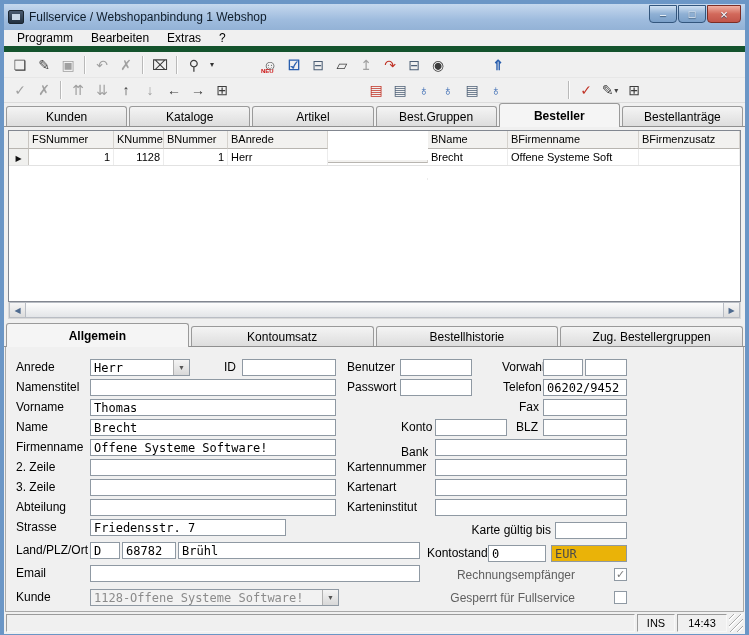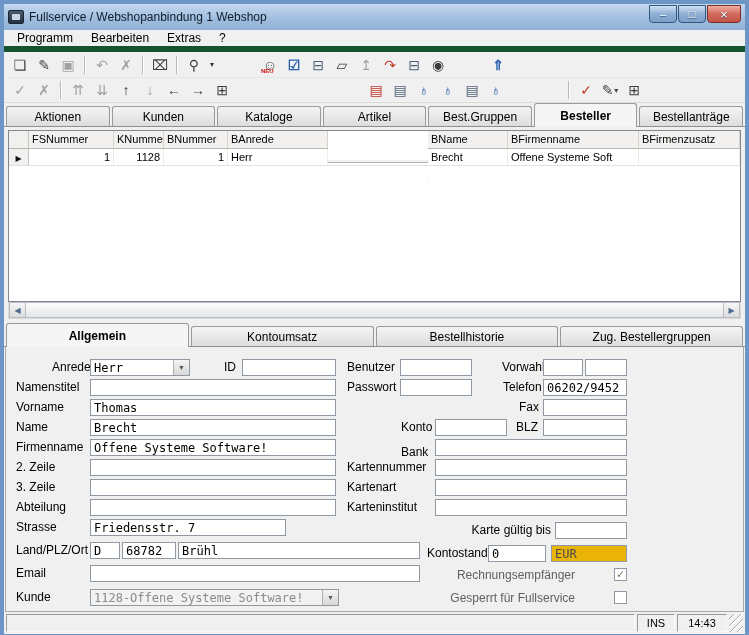--- a/index.html
+++ b/index.html
@@ -259,21 +259,20 @@
     <div class="tbtn">
       <span>✎</span>
       <span class="mini">▾</span>
     </div>
     <div class="tbtn">
         <span>⊞</span>
       </div>
   </div>
 
   <div class="tabstrip">
-    <div class="tab">Aktionen</div>
     <div class="tab">Kunden</div>
     <div class="tab">Kataloge</div>
     <div class="tab">Artikel</div>
     <div class="tab">Best.Gruppen</div>
     <div class="tab active">Besteller</div>
     <div class="tab">Bestellanträge</div>
   </div>
 
   <div class="gridwrap">
     <div class="grid">
@@ -313,21 +312,21 @@
 
   <div class="tabstrip" style="margin-top:4px;">
     <div class="tab active">Allgemein</div>
     <div class="tab">Kontoumsatz</div>
     <div class="tab">Bestellhistorie</div>
     <div class="tab">Zug. Bestellergruppen</div>
   </div>
 
   <div class="formpage">
 
-    <span class="lbl" style="left:10px;top:12px;margin-left:36px;">Anrede</span>
+    <span class="lbl" style="left:10px;top:12px;">Anrede</span>
     <div class="combo" style="left:84px;top:12px;width:100px;">
       <div class="ctext">Herr</div>
       <div class="cbtn">
           <span>▼</span>
         </div>
     </div>
     <span class="lbl" style="left:218px;top:12px;">ID</span>
     <input class="txt" style="left: 236px; top: 12px; width: 94px;" value="">
 
     <span class="lbl" style="left:10px;top:32px;">Namenstitel</span>

